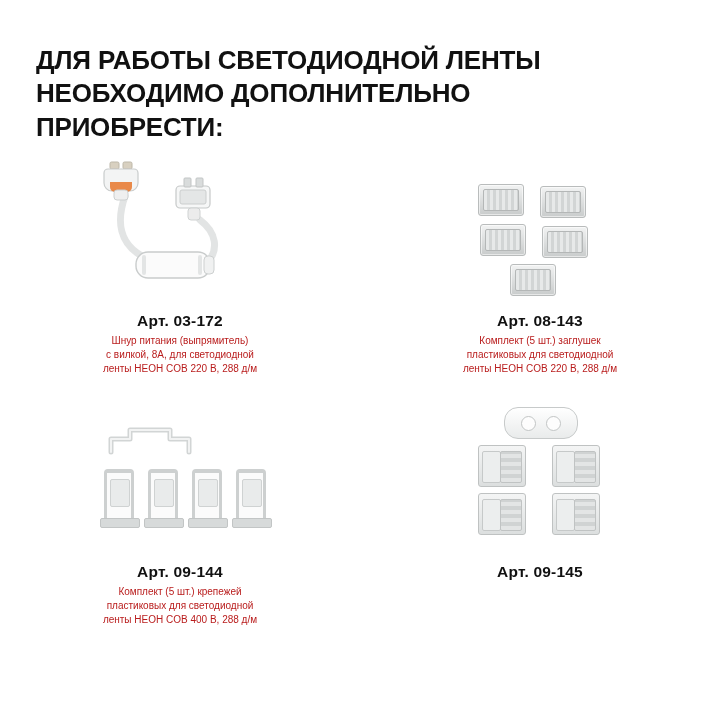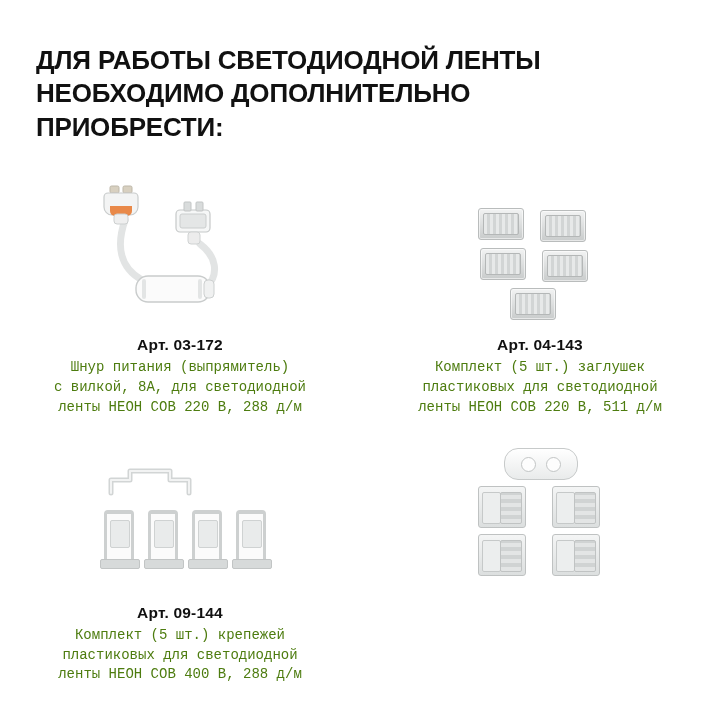--- a/index.html
+++ b/index.html
@@ -30,21 +30,21 @@
     line-height: 1.28;
     font-weight: bold;
     letter-spacing: -0.2px;
     text-transform: uppercase;
     color: #111111;
     white-space: pre-line;
   }
   .grid {
     position: absolute;
     left: 0;
-    top: 172px;
+    top: 148px;
     width: 720px;
   }
   .row {
     display: flex;
     width: 720px;
   }
   .cell {
     width: 360px;
     box-sizing: border-box;
     padding: 0 22px;
@@ -56,25 +56,24 @@
   }
   .code {
     font-size: 15.5px;
     font-weight: bold;
     color: #111111;
     margin-top: 2px;
     margin-bottom: 4px;
     letter-spacing: 0.2px;
   }
   .desc {
-    font-size: 14px;
+    font-size: 10px;
     line-height: 1.42;
-    color: #4d7c0f;
+    color: #b91c1c;
     white-space: pre-line;
-    font-family: Liberation Mono, monospace;
   }
   .row2 {
     margin-top: 22px;
     justify-content: center;
   }
 
   
   .ill {
     position: absolute;
     left: 50%;
@@ -246,24 +245,24 @@
       <div class="cell">
         <div class="art-area">
           <div class="ill" style="top:36px; width:140px; height:120px;">
             <div class="cap" style="left:8px;  top:0px;"></div>
             <div class="cap" style="left:70px; top:2px;"></div>
             <div class="cap" style="left:10px; top:40px;"></div>
             <div class="cap" style="left:72px; top:42px;"></div>
             <div class="cap" style="left:40px; top:80px;"></div>
           </div>
         </div>
-        <div class="code">Арт. 04-143</div>
+        <div class="code">Арт. 08-143</div>
         <div class="desc">Комплект (5 шт.) заглушек
 пластиковых для светодиодной
-ленты НЕОН COB 220 В, 511 д/м</div>
+ленты НЕОН COB 220 В, 288 д/м</div>
       </div>
 
     </div>
 
     <div class="row row2">
 
       <div class="cell">
         <div class="art-area">
           <div class="ill" style="top:26px; width:180px; height:130px;">
             <div class="bracket" style="left:18px; top:0;">
@@ -322,18 +321,19 @@
                 <div class="tab"></div>
                 <div class="barB"></div>
             </div>
             <div class="conn" style="left:92px;  top:86px;">
               <div class="barA"></div>
                 <div class="tab"></div>
                 <div class="barB"></div>
             </div>
           </div>
         </div>
+        <div class="code">Арт. 09-145</div>
       </div>
 
     </div>
 
   </div>
 </div>
 
 </body></html>

